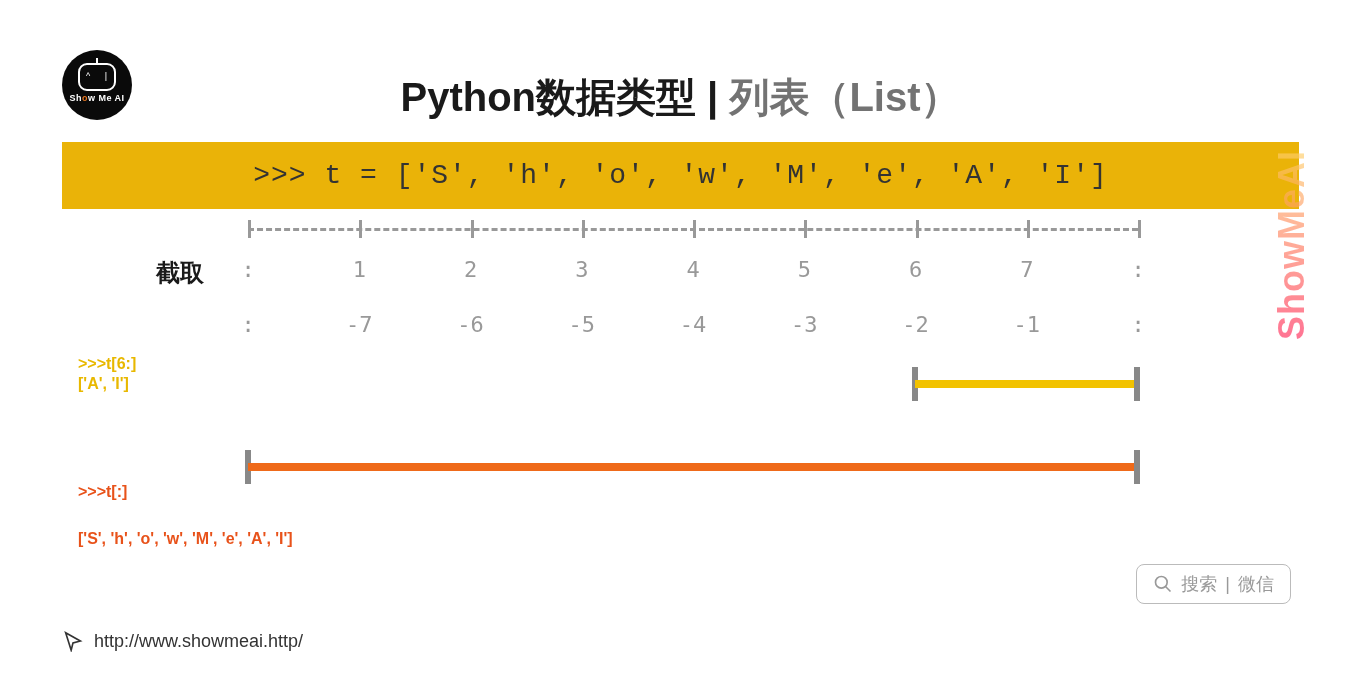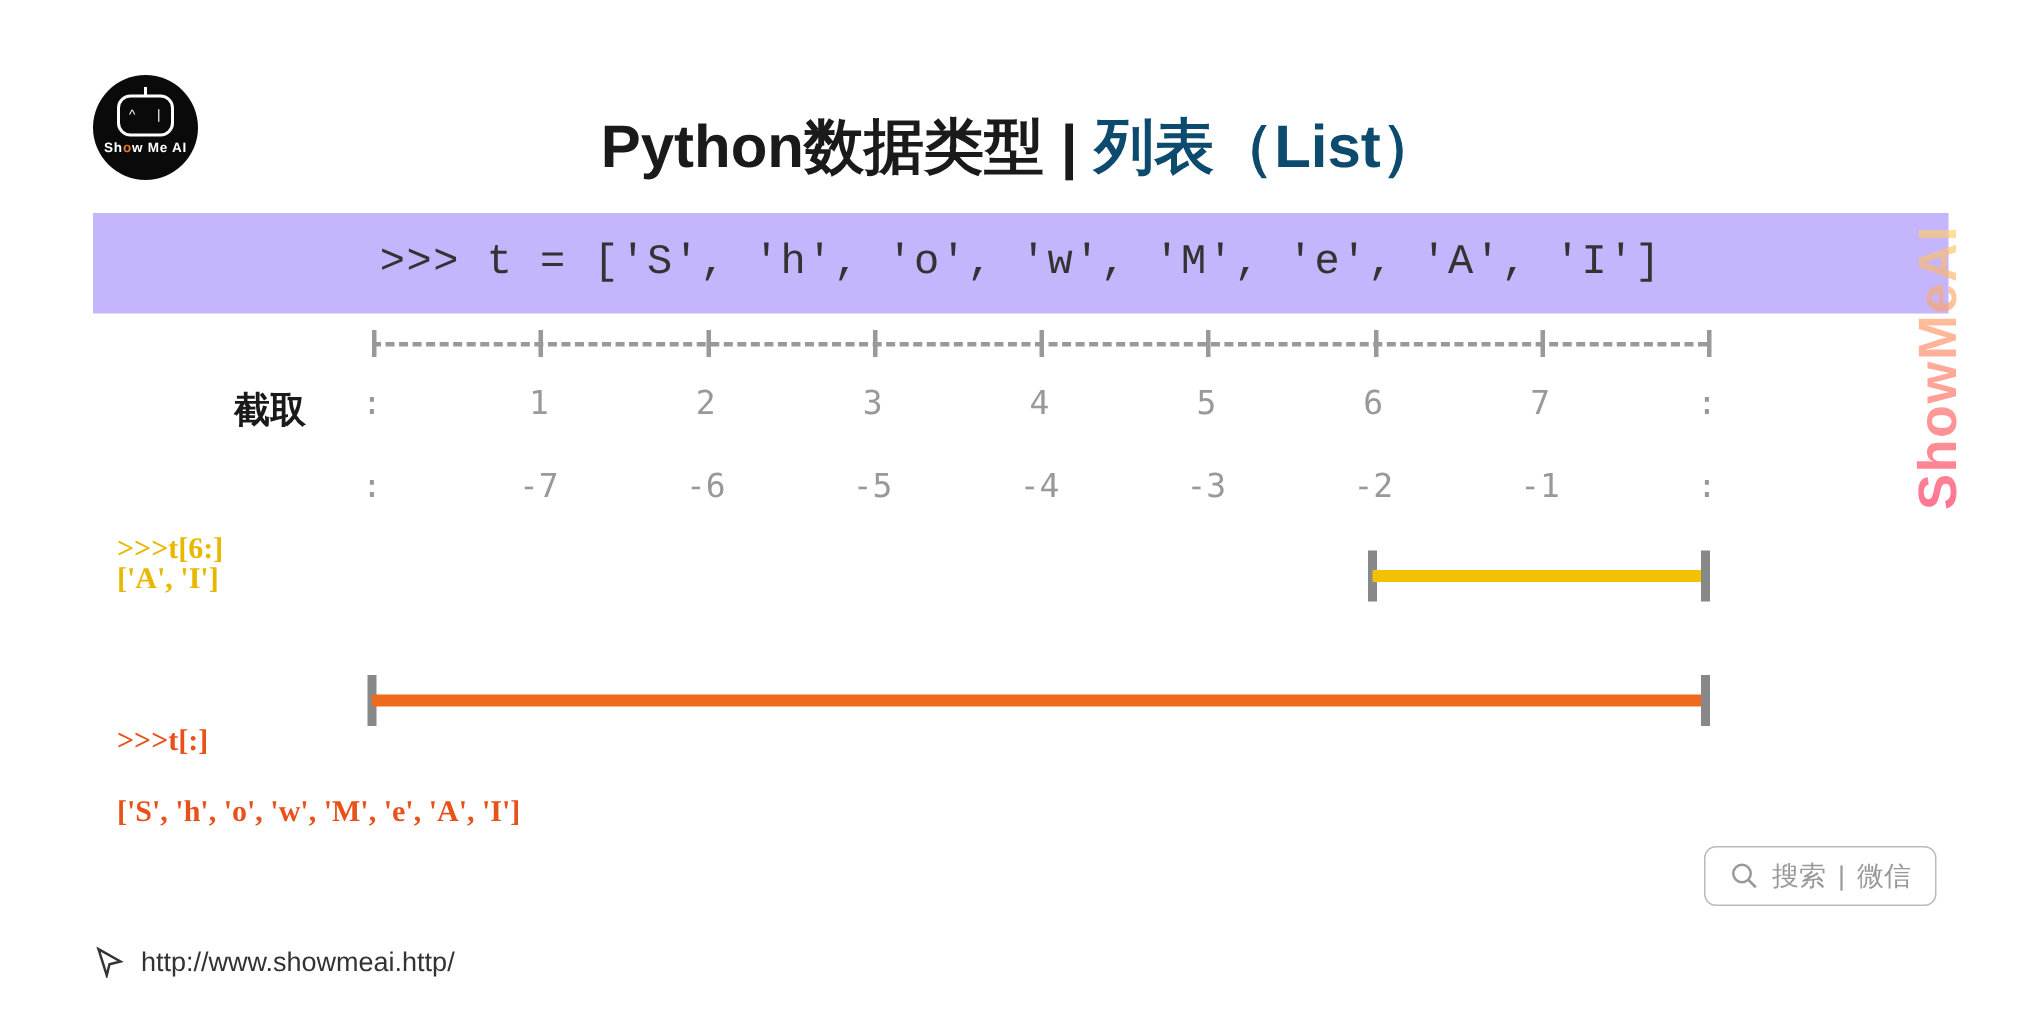--- a/index.html
+++ b/index.html
@@ -48,27 +48,27 @@
 .title {
   position: absolute;
   top: 70px;
   left: 0;
   right: 0;
   text-align: center;
   font-size: 40px;
   font-weight: 900;
   color: #1a1a1a;
 }
-.title .orange { color: #0c4a6e; }
+.title .orange { color: #737373; }
 .codeblock {
   position: absolute;
   top: 142px;
   left: 62px;
   right: 62px;
-  background: #c4b5fd;
+  background: #eab308;
   padding: 18px 0;
   text-align: center;
   font-family: "Consolas", "Courier New", monospace;
   font-size: 28px;
   color: #333;
   font-weight: 500;
   letter-spacing: 1px;
 }
 .ruler-area {
   position: absolute;
@@ -103,22 +103,22 @@
 .section-label {
   position: absolute;
   left: 156px;
   top: 257px;
   font-size: 24px;
   font-weight: 900;
   color: #1a1a1a;
 }
 .code-label {
   position: absolute;
-  font-family: Liberation Serif, serif;
-  font-size: 20px;
+  font-family: Liberation Sans, sans-serif;
+  font-size: 16px;
   font-weight: 600;
 }
 .yellow { color: #e8b800; }
 .oranger { color: #e8521a; }
 .range-bar {
   position: absolute;
   height: 8px;
 }
 .range-bar .cap {
   position: absolute;

